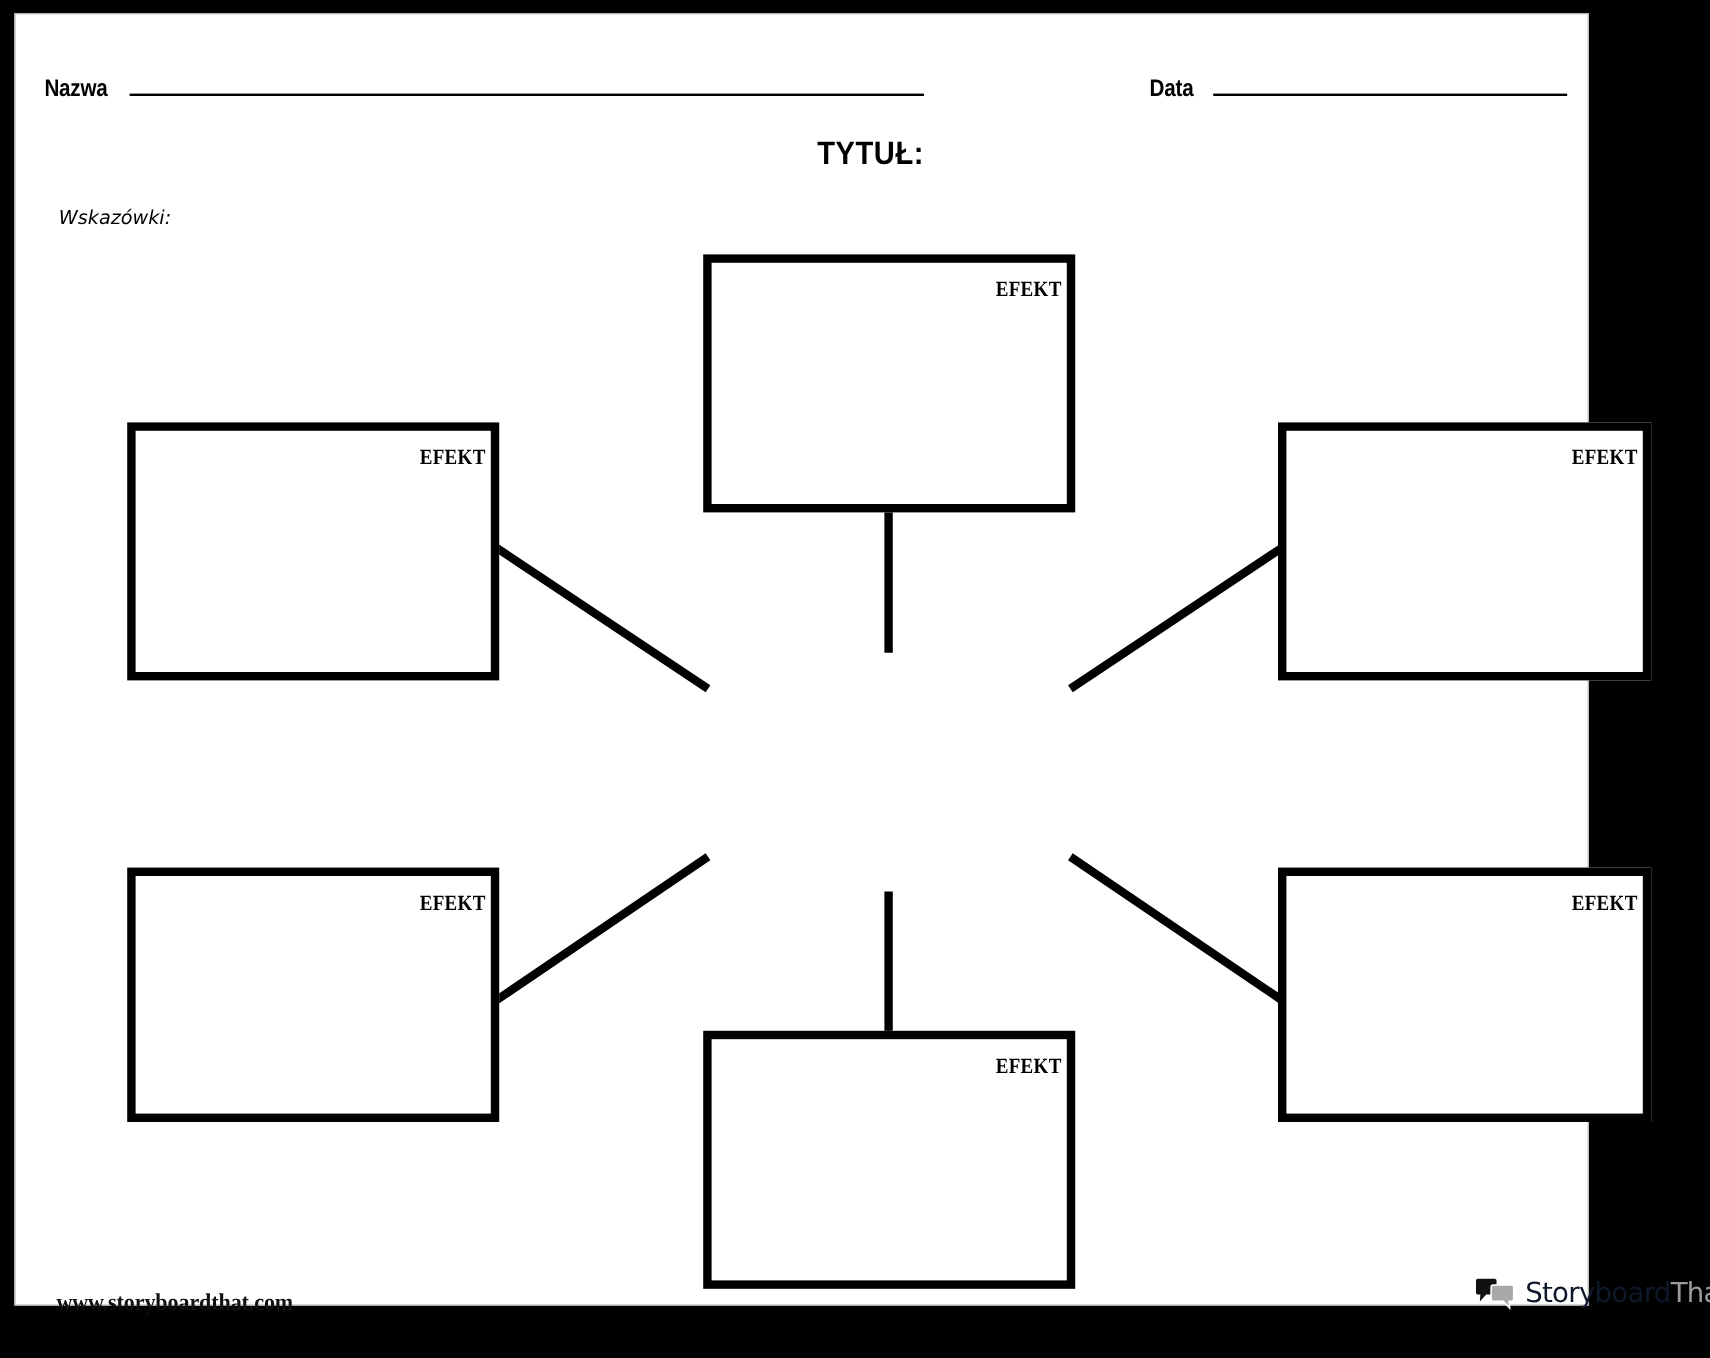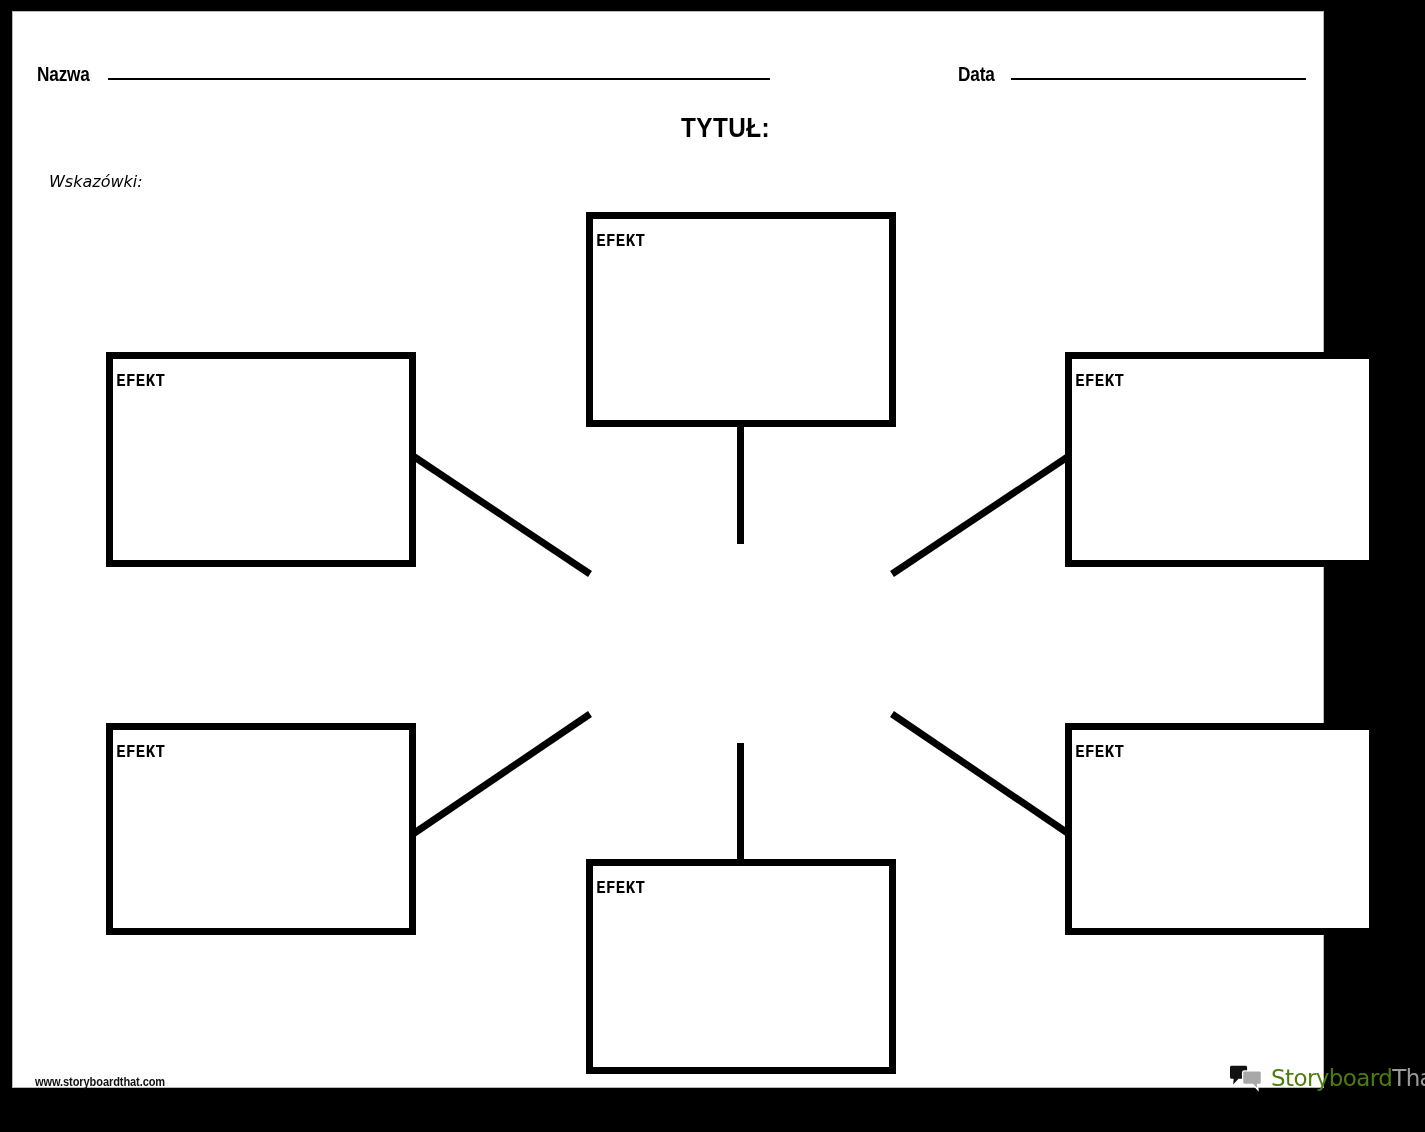--- a/index.html
+++ b/index.html
@@ -113,67 +113,67 @@
     background: #ffffff;
     border: 7px solid #000000;
     box-sizing: border-box;
     z-index: 3;
   }
   .node-label {
     position: absolute;
     left: 0;
     top: 12px;
     width: 100%;
-    text-align: left;
-    font-family: Liberation Mono, monospace;
+    text-align: right;
+    font-family: Liberation Serif, serif;
     font-weight: bold;
     font-size: 18px;
     letter-spacing: 0.3px;
     color: #000;
   }
   .node-label span { display:inline-block; transform: scaleX(0.88); }
 
   
   #node-cause        { left: 573px;  top: 528px;  width: 310px; height: 207px; }
   #node-effect-top   { left: 573px;  top: 200px;  width: 310px; height: 215px; }
   #node-effect-bottom{ left: 573px;  top: 847px;  width: 310px; height: 215px; }
   #node-effect-tl    { left: 93px;   top: 340px;  width: 310px; height: 215px; }
   #node-effect-bl    { left: 93px;   top: 711px;  width: 310px; height: 212px; }
   #node-effect-tr    { left: 1052px; top: 340px;  width: 311px; height: 215px; }
   #node-effect-br    { left: 1052px; top: 711px;  width: 311px; height: 212px; }
 
   
   #footer-url {
     position: absolute;
-    left: 22px;
+    left: 34px;
     top: 1063px;
-    font-family: Liberation Sans, sans-serif;
-    font-weight: bold;
-    font-size: 12px;
+    font-family: Liberation Serif, serif;
+    font-weight: bold;
+    font-size: 20px;
     color: #111;
     letter-spacing: -0.1px;
   }
   #footer-url span { display:inline-block; transform: scaleX(0.92); transform-origin:left; }
 
   #footer-logo {
     position: absolute;
     left: 1216px;
     top: 1048px;
     display: flex;
     align-items: center;
     gap: 8px;
     height: 36px;
   }
   #footer-logo .logo-text {
     font-family: "DejaVu Sans", sans-serif;
     font-size: 23px;
     letter-spacing: -0.6px;
     white-space: nowrap;
   }
-  .logo-word-a { color: #4d7c0f; }
+  .logo-word-a { color: #0f172a; }
   .logo-word-b { color: #9b9b9b; }
 </style>
 </head>
 <body>
 
 <div id="page-frame">
   <div id="page-sheet">
 
     <div class="field" id="name-field">
       <div class="field-label">Nazwa</div>

